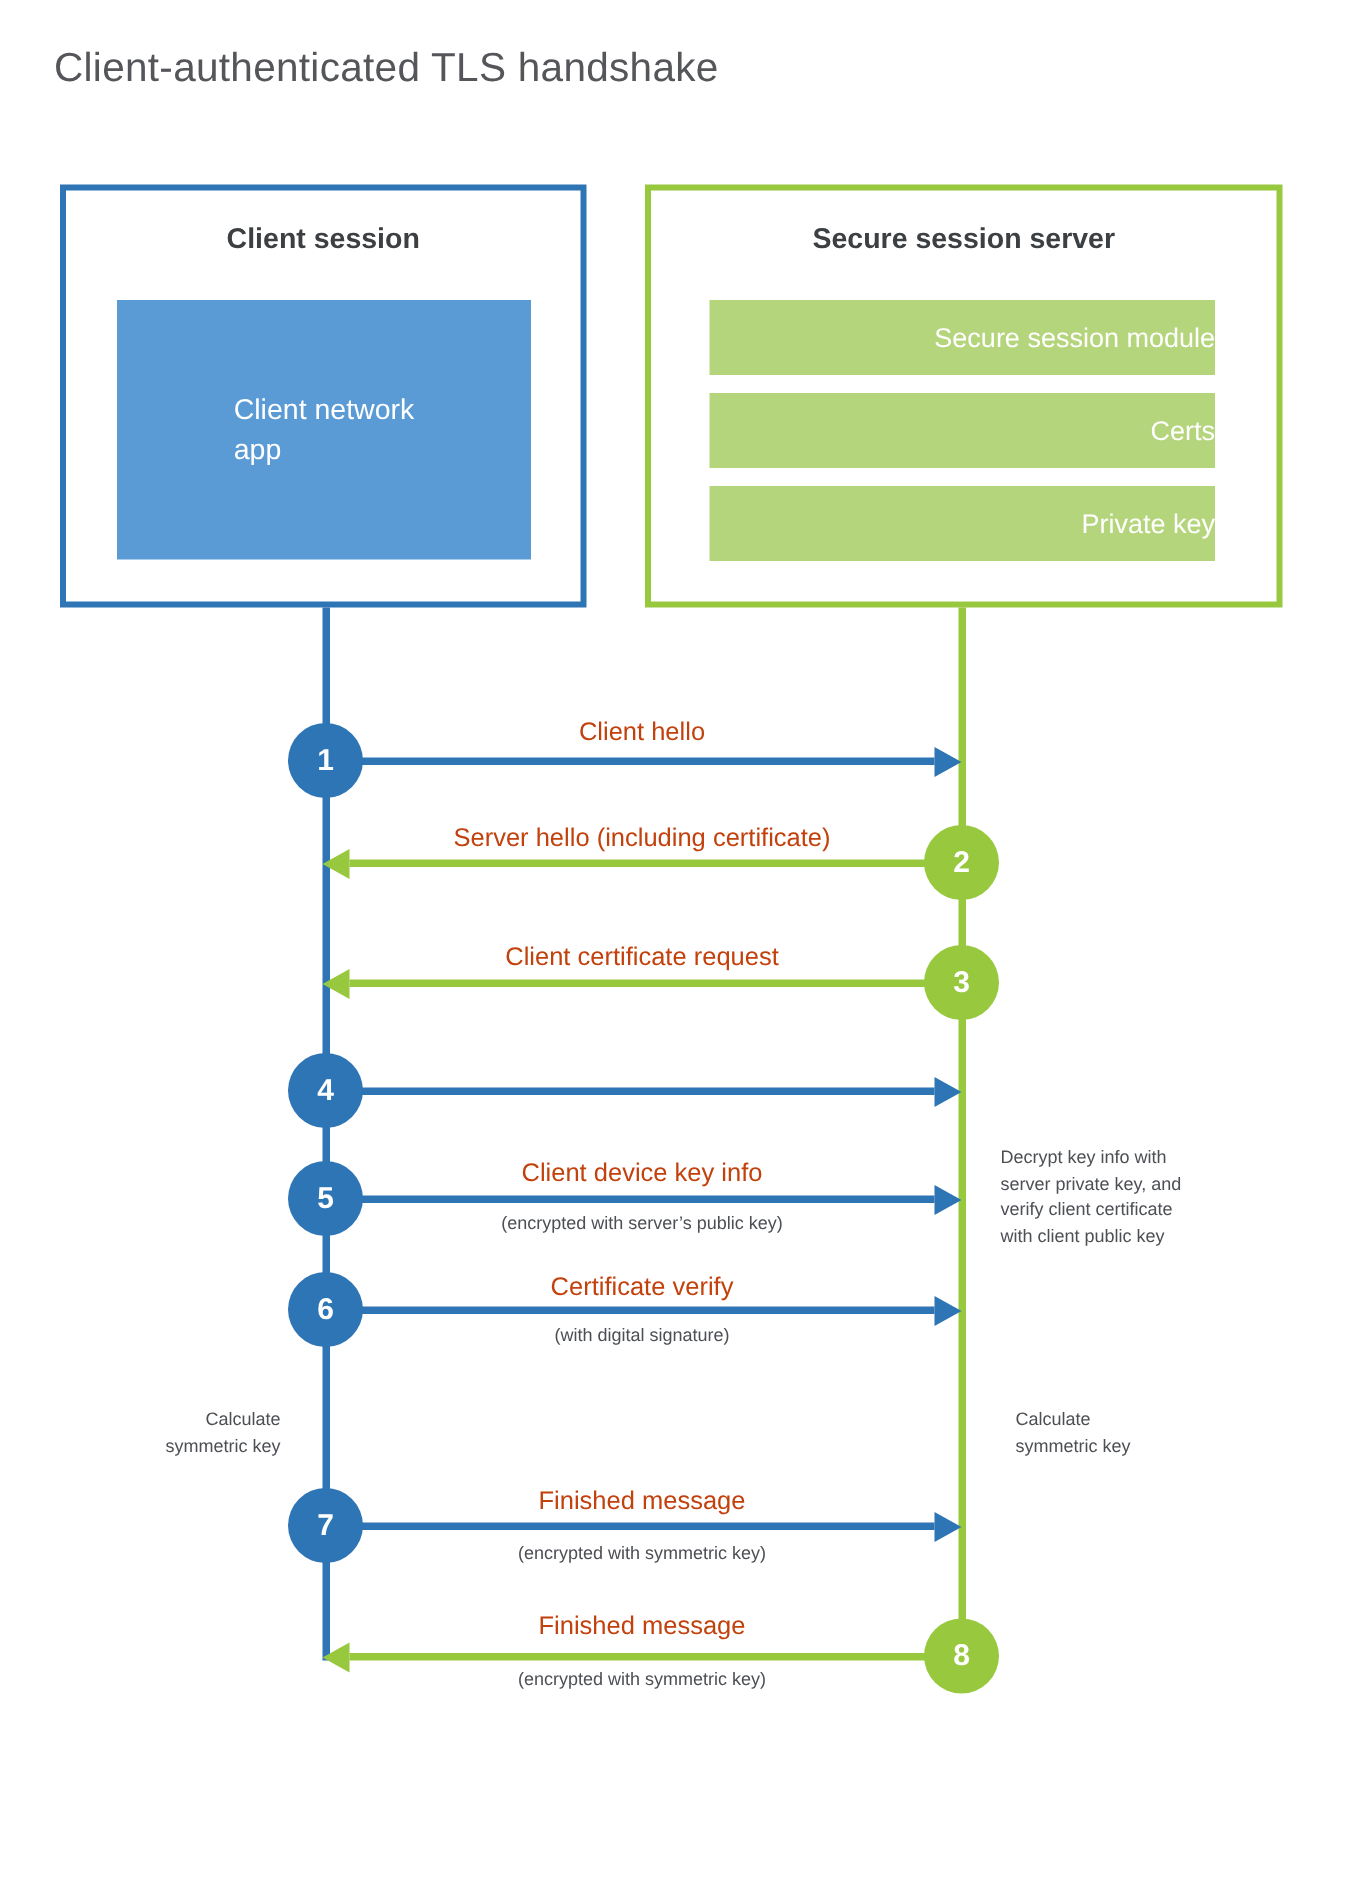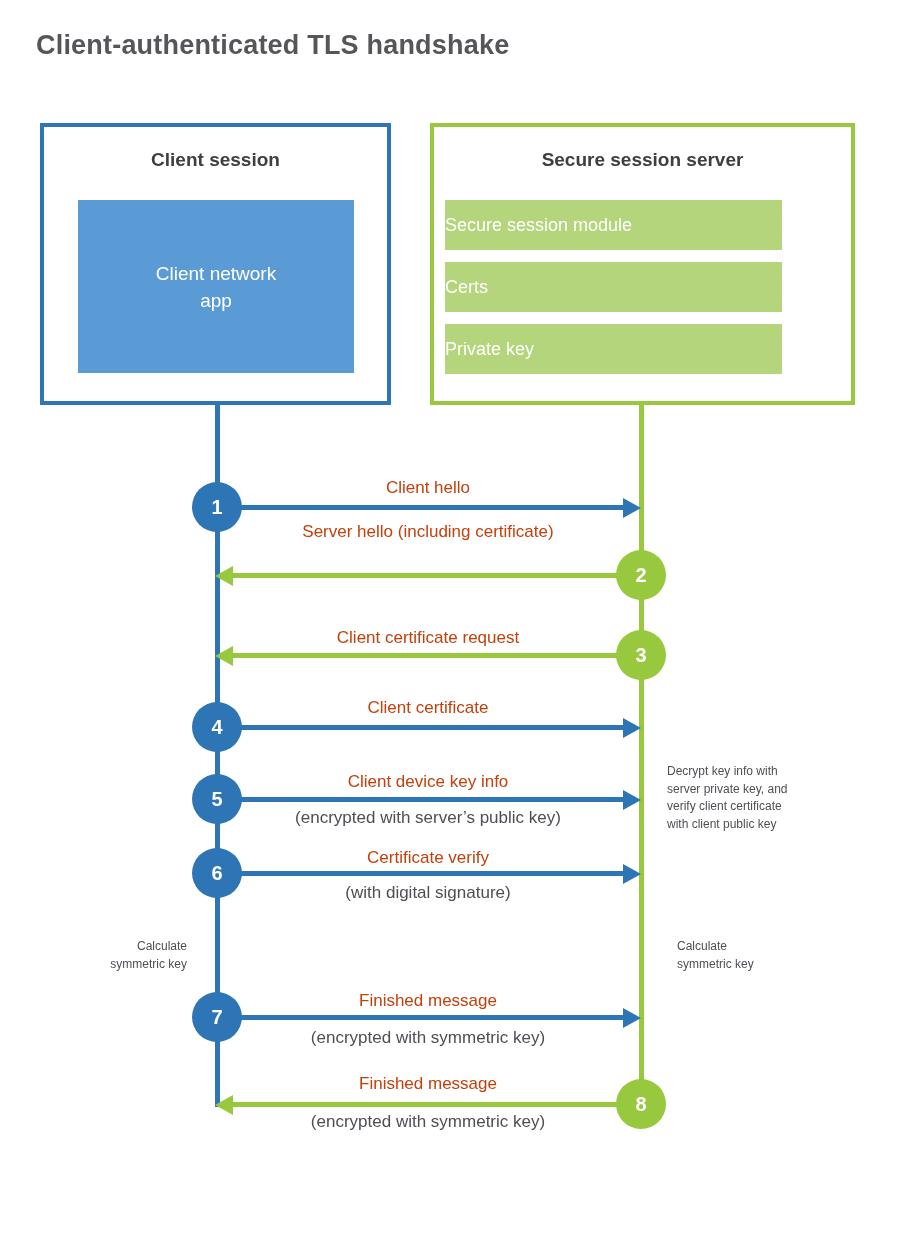--- a/index.html
+++ b/index.html
@@ -1,53 +1,53 @@
 <!DOCTYPE html>
 <html><head>
 <meta charset="utf-8">
 <style>
   html,body{margin:0;padding:0;background:#fff;}
   .canvas{
     position:relative;width:900px;height:1256px;background:#fff;overflow:hidden;
     font-family:"Liberation Sans","DejaVu Sans",sans-serif;
     --blue:#2e75b6; --blue-fill:#5b9bd5; --green:#97c83e; --green-fill:#b5d57c;
   }
-  .title{position:absolute;left:36px;top:30px;font-size:27px;font-weight:700;color:#54565a;letter-spacing:.2px;}
+  .title{position:absolute;left:36px;top:30px;font-size:27px;font-weight:400;color:#54565a;letter-spacing:.2px;}
 
   .entity-box{position:absolute;top:123px;height:282px;background:#fff;box-sizing:border-box;}
   .client-box{left:40px;width:351px;border:4px solid var(--blue);}
   .server-box{left:430px;width:425px;border:4px solid var(--green);}
   .entity-title{margin-top:22px;text-align:center;font-size:19px;font-weight:bold;color:#3d4043;}
 
   .app-rect{position:absolute;left:78px;top:200px;width:276px;height:173px;background:var(--blue-fill);
-    color:#fff;display:flex;align-items:center;justify-content:center;text-align:center;
+    color:#fff;display:flex;align-items:center;justify-content:center;
     font-size:19px;line-height:27px;white-space:pre-line;}
 
-  .module-bar{position:absolute;left:445px;width:337px;height:50px;background:var(--green-fill);
-    color:#fff;text-align:left;line-height:50px;font-size:18px;}
+  .module-bar{position:absolute;left:473px;width:337px;height:50px;background:var(--green-fill);
+    color:#fff;text-align:right;line-height:50px;font-size:18px;}
   .m0{top:200px}.m1{top:262px}.m2{top:324px}
 
   .vline{position:absolute;top:405px;width:5px;}
   .vline.blue{left:215px;height:702px;background:var(--blue);}
   .vline.green{left:639px;height:700px;background:var(--green);}
 
   .bar{position:absolute;height:5px;}
   .bar.blue{left:217px;width:406px;background:var(--blue);}
   .bar.green{left:233px;width:408px;background:var(--green);}
   .head{position:absolute;width:0;height:0;top:-7px;border-top:10px solid transparent;border-bottom:10px solid transparent;}
   .bar.blue .head{left:100%;border-left:18px solid var(--blue);}
   .bar.green .head{right:100%;border-right:18px solid var(--green);}
 
   .circle{position:absolute;width:50px;height:50px;border-radius:50%;color:#fff;font-weight:bold;font-size:20px;
     display:flex;align-items:center;justify-content:center;}
   .circle.blue{left:192px;background:var(--blue);}
   .circle.green{left:616px;background:var(--green);}
 
   .msg{position:absolute;left:218px;width:420px;text-align:center;font-size:17px;color:#c2410c;}
-  .sub{position:absolute;left:218px;width:420px;text-align:center;font-size:17px;color:#4c4f54;}
+  .sub{position:absolute;left:218px;width:420px;text-align:center;font-size:12px;color:#4c4f54;}
 
   .note{position:absolute;font-size:12px;color:#4c4f54;white-space:pre-line;}
   .note-decrypt{left:667px;top:763px;width:190px;line-height:17.5px;}
   .note-calc-left{left:25px;top:937px;width:162px;text-align:right;line-height:18px;}
   .note-calc-right{left:677px;top:937px;width:150px;line-height:18px;}
 </style>
 </head>
 <body>
 
 <div class="canvas" style="--blue: #2e75b6; --blue-fill: #5b9bd5; --green: #97c83e; --green-fill: #b5d57c;">
@@ -72,33 +72,32 @@
 
   <div class="bar blue" style="top:505px">
       <span class="head"></span>
     </div>
   <div class="msg" style="top:478px">Client hello</div>
   <div class="circle blue" style="top:482px">1</div>
 
   <div class="bar green" style="top:573px">
       <span class="head"></span>
     </div>
-  <div class="msg" style="top:522px">Server hello (including certificate)</div>
+  <div class="msg" style="top:549px">Server hello (including certificate)</div>
   <div class="circle green" style="top:550px">2</div>
 
   <div class="bar green" style="top:653px">
       <span class="head"></span>
     </div>
   <div class="msg" style="top:628px">Client certificate request</div>
   <div class="circle green" style="top:630px">3</div>
 
   <div class="bar blue" style="top:725px">
       <span class="head"></span>
     </div>
-  <div class="msg" style="top:698px">Client certificate</div>
   <div class="circle blue" style="top:702px">4</div>
 
   <div class="bar blue" style="top:797px">
       <span class="head"></span>
     </div>
   <div class="msg" style="top:772px">Client device key info</div>
   <div class="sub" style="top:808px">(encrypted with server’s public key)</div>
   <div class="circle blue" style="top:774px">5</div>
 
   <div class="bar blue" style="top:871px">

